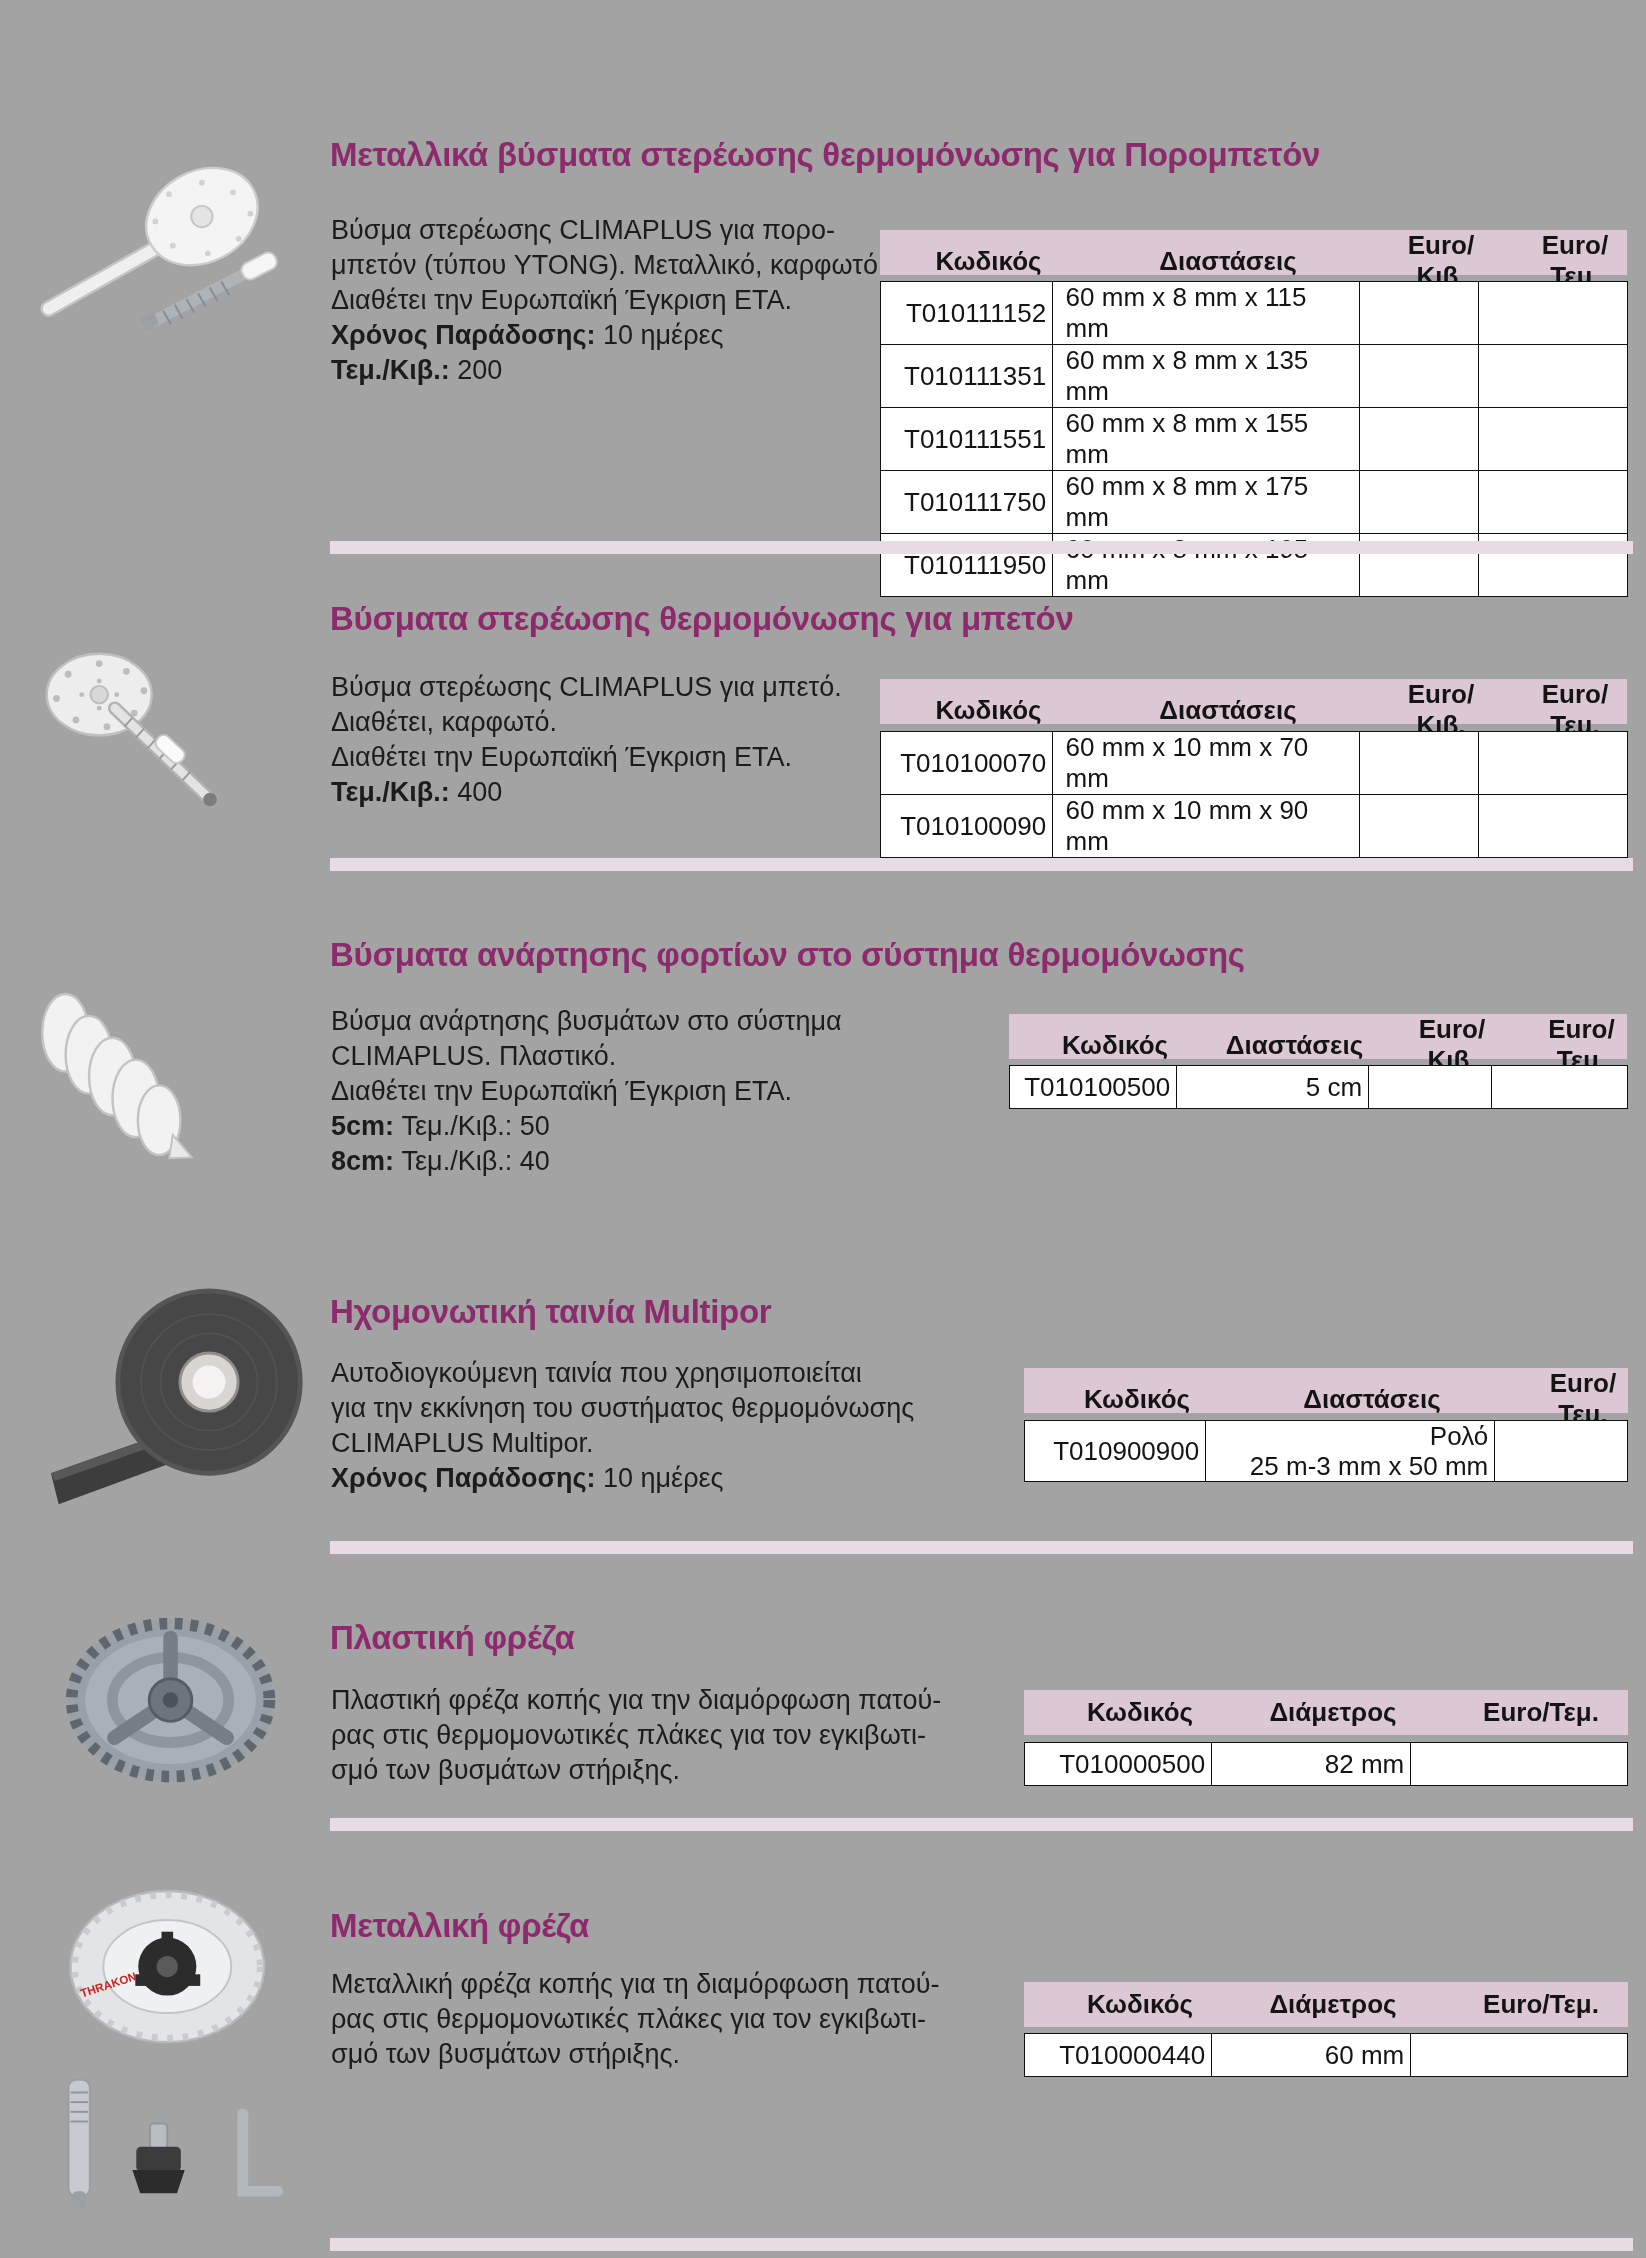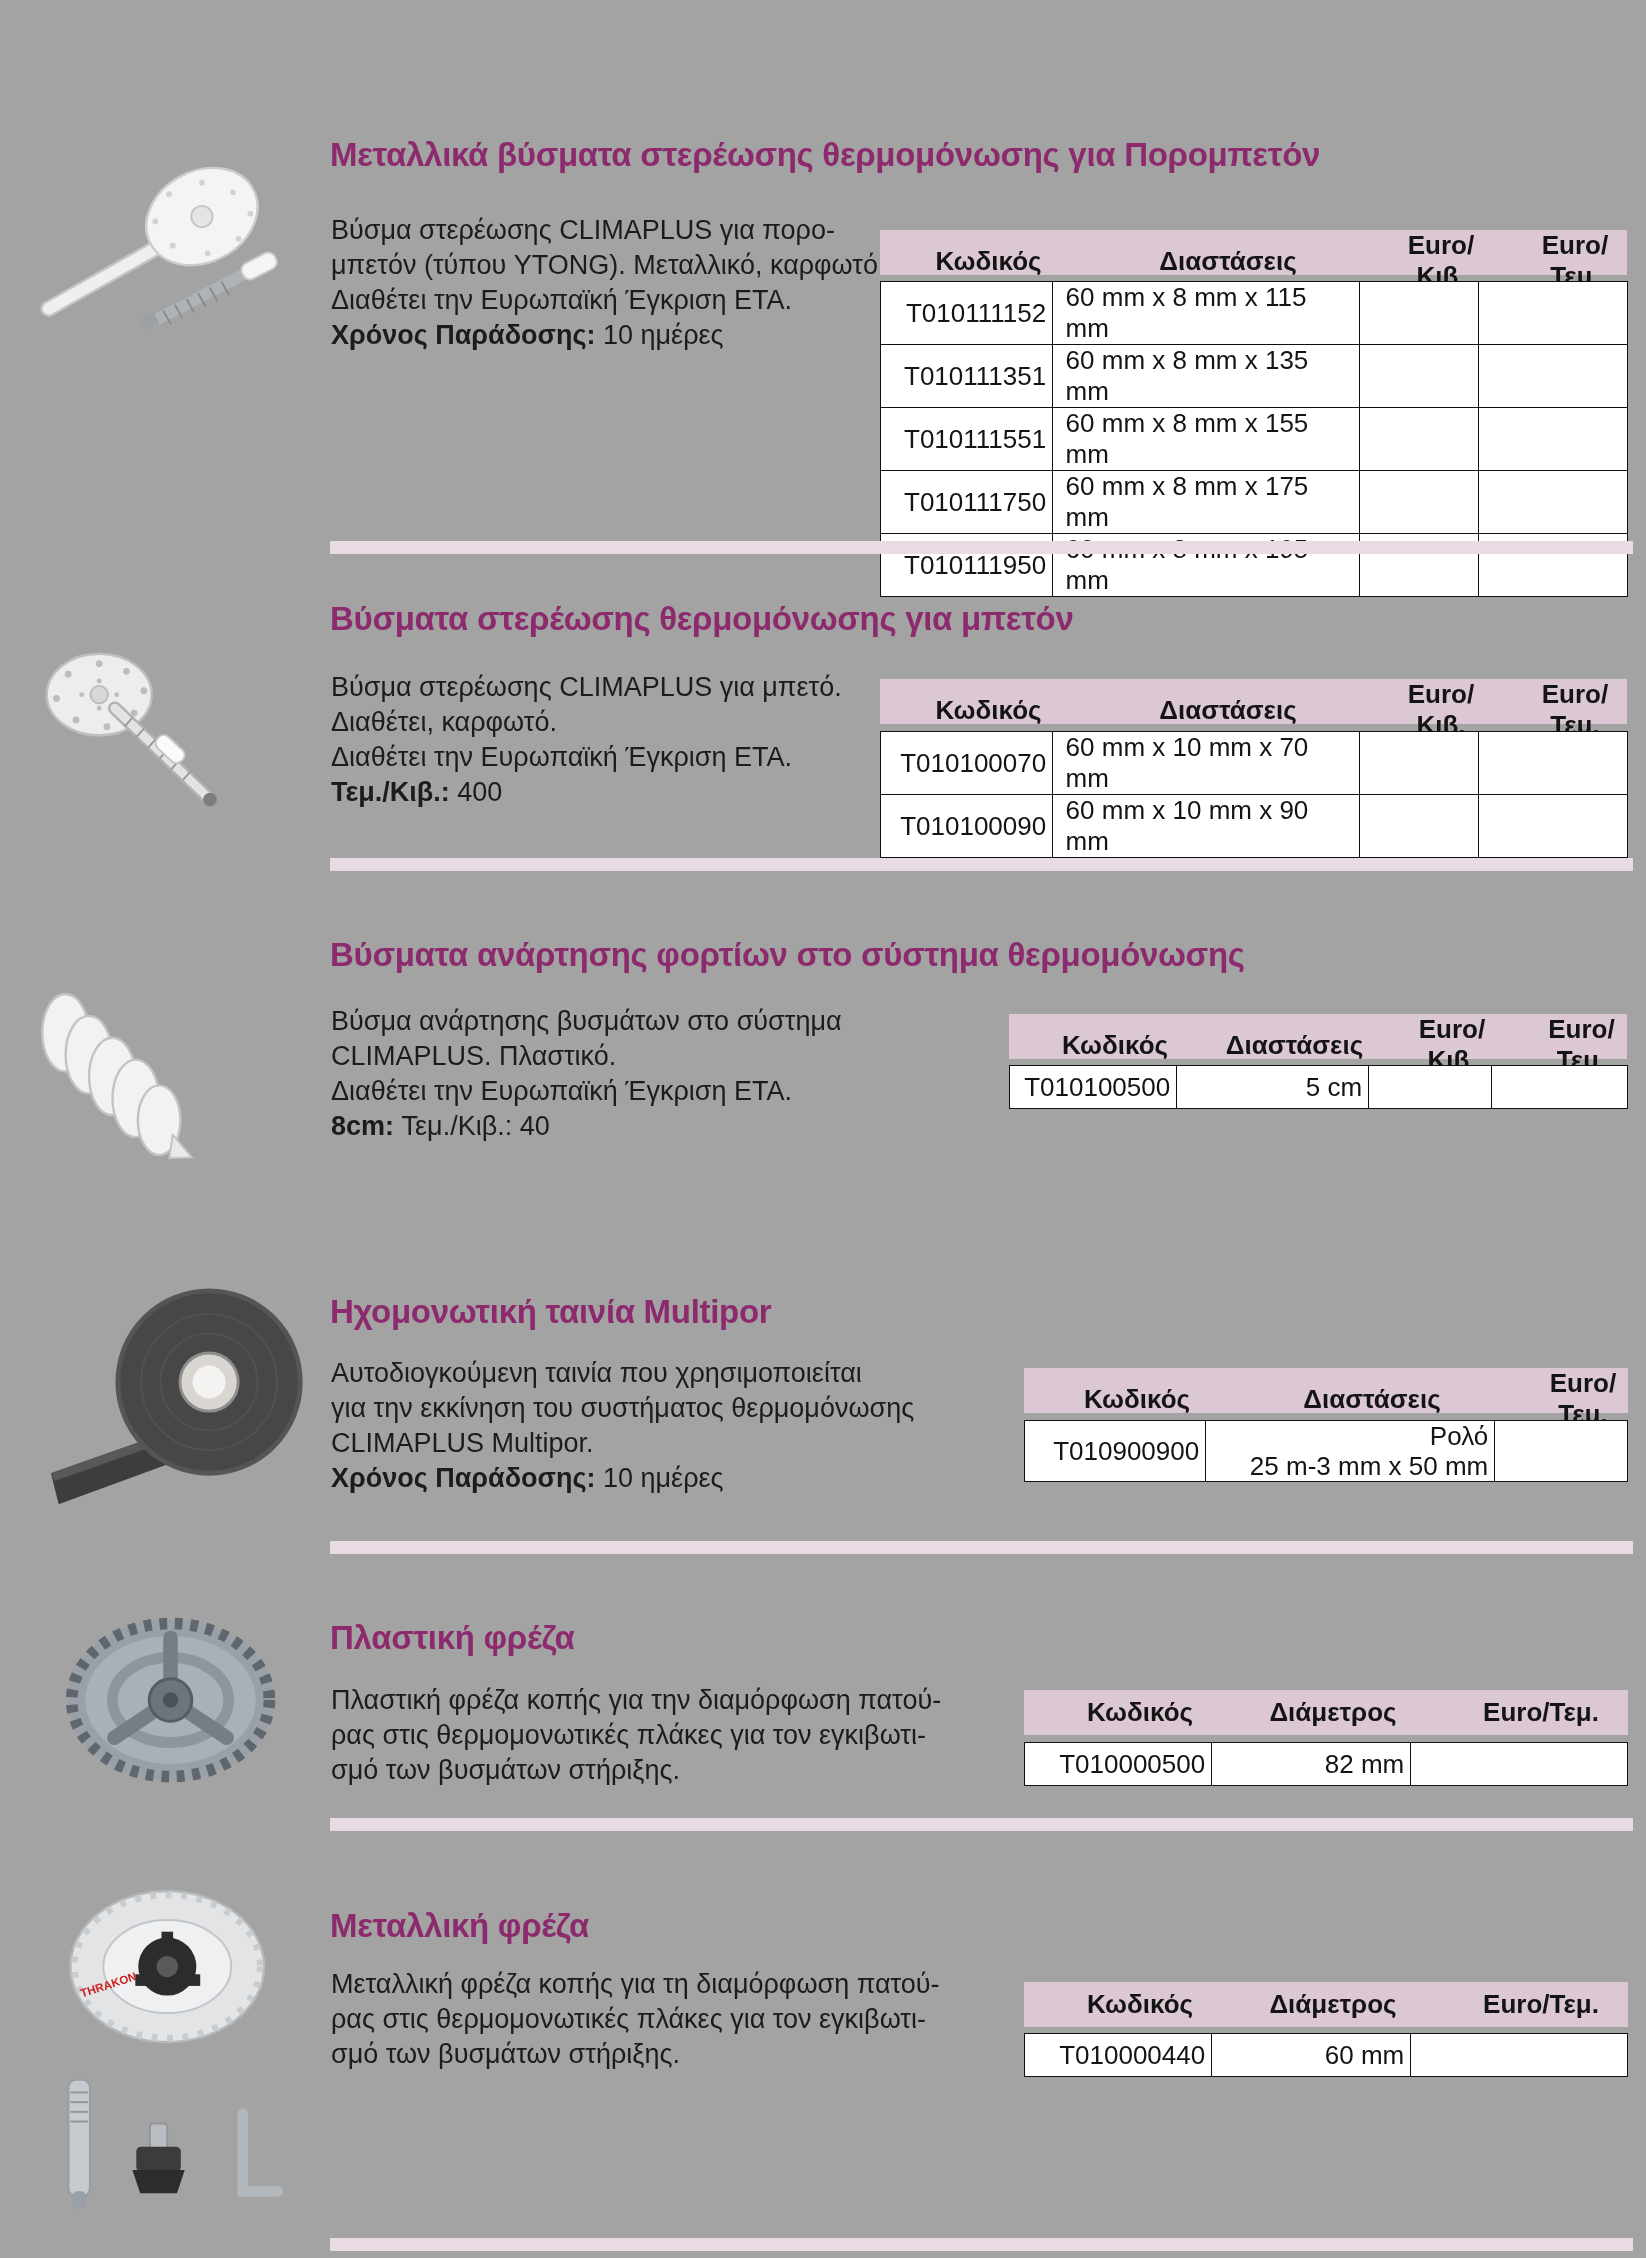--- a/index.html
+++ b/index.html
@@ -85,20 +85,21 @@
         <rect x="138" y="156" width="16" height="14" rx="3" transform="rotate(-27 146 163)" fill="#9aa0a6"></rect>
       </g>
     </svg>
   </div>
 
   <div class="desc" style="top:213px">
     <div class="line"><span class="b"></span><span>Βύσμα στερέωσης CLIMAPLUS για πορο-</span></div>
     <div class="line"><span class="b"></span><span>μπετόν (τύπου YTONG). Μεταλλικό, καρφωτό.</span></div>
     <div class="line"><span class="b"></span><span>Διαθέτει την Ευρωπαϊκή Έγκριση ΕΤΑ.</span></div>
     <div class="line"><span class="b">Χρόνος Παράδοσης:</span><span> 10 ημέρες</span></div>
+    <div class="line"><span class="b">Τεμ./Κιβ.:</span><span> 200</span></div>
   </div>
 
   <div class="thead" style="left:880px;top:230px;width:747px;grid-template-columns:172px 307px 119px 149px">
     <span>Κωδικός</span>
     <span>Διαστάσεις</span>
     <span>Euro/Κιβ.</span>
     <span>Euro/Τεμ.</span>
   </div>
   <table class="ptable" style="left:880px;top:281px;width:747px">
     <colgroup>
@@ -228,20 +229,21 @@
         <ellipse cx="160" cy="118" rx="22" ry="36" transform="rotate(-18 160 118)" fill="#f2f2f2" stroke="#c3c3c3" stroke-width="2.5"></ellipse>
         <path d="M178 128 L204 144 L182 152 Z" fill="#e9e9e9" stroke="#c3c3c3" stroke-width="2"></path>
       </g>
     </svg>
   </div>
 
   <div class="desc" style="top:1004px">
     <div class="line"><span class="b"></span><span>Βύσμα ανάρτησης βυσμάτων στο σύστημα</span></div>
     <div class="line"><span class="b"></span><span>CLIMAPLUS. Πλαστικό.</span></div>
     <div class="line"><span class="b"></span><span>Διαθέτει την Ευρωπαϊκή Έγκριση ΕΤΑ.</span></div>
+    <div class="line"><span class="b">5cm:</span><span> Τεμ./Κιβ.: 50</span></div>
     <div class="line"><span class="b">8cm:</span><span> Τεμ./Κιβ.: 40</span></div>
   </div>
 
   <div class="thead" style="left:1009px;top:1014px;width:618px;grid-template-columns:167px 192px 123px 136px">
     <span>Κωδικός</span>
     <span>Διαστάσεις</span>
     <span>Euro/Κιβ.</span>
     <span>Euro/Τεμ.</span>
   </div>
   <table class="ptable" style="left:1009px;top:1065px;width:618px">

